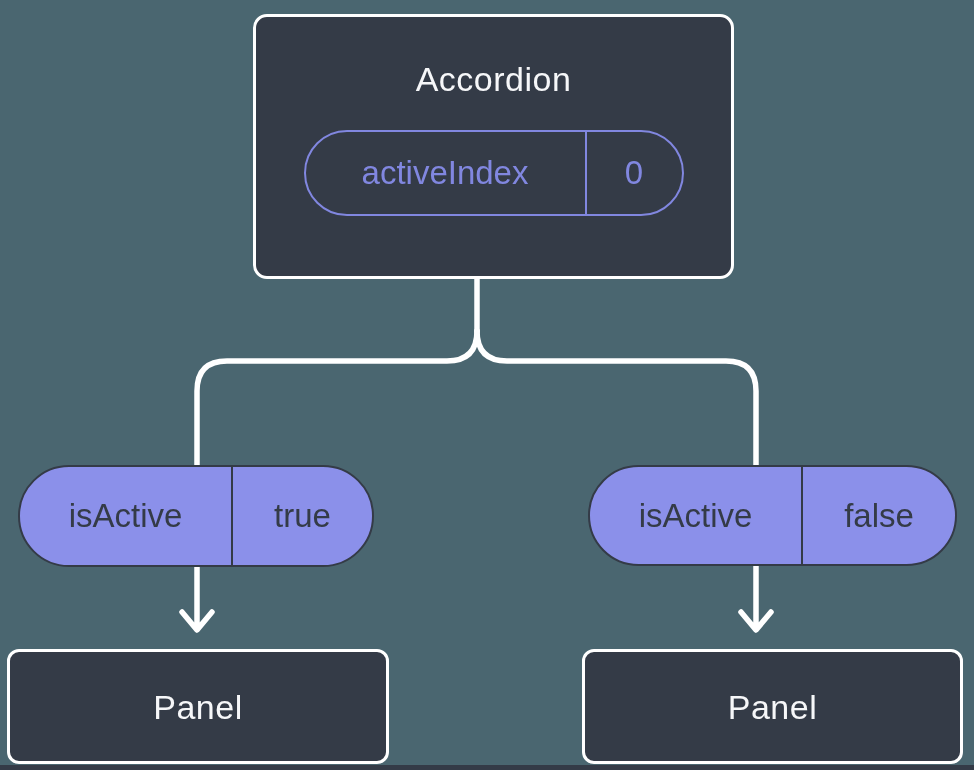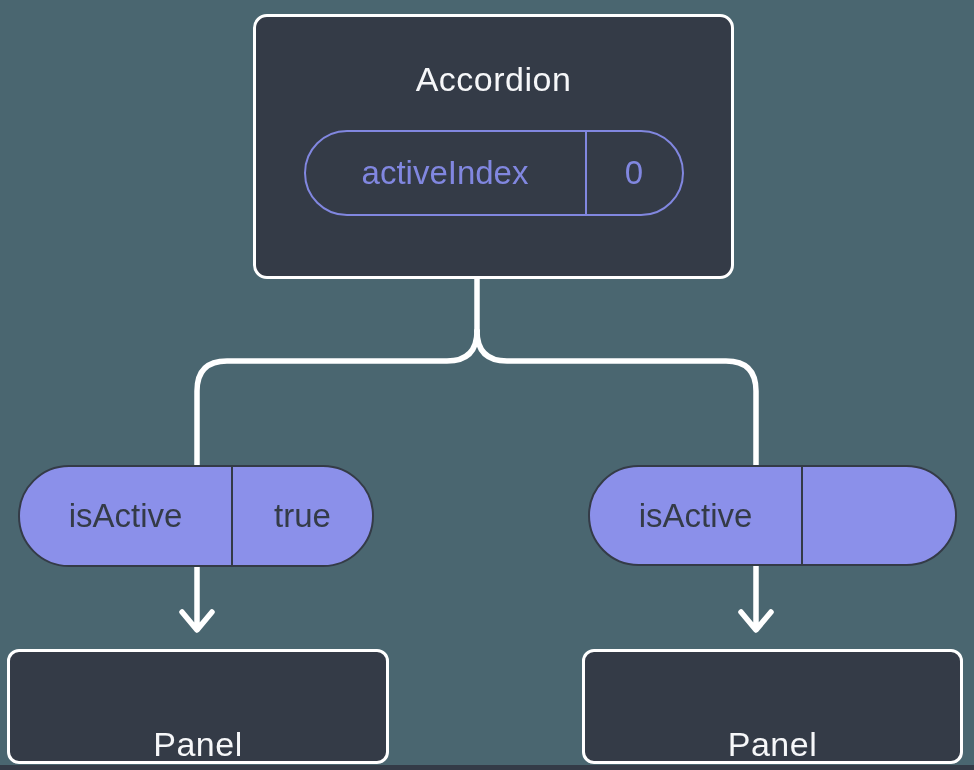--- a/index.html
+++ b/index.html
@@ -93,21 +93,21 @@
   .pill.filled .pill-name{
     width:211px;
     border-right:2.5px solid var(--dark-text,#343B47);
   }
   .pill.filled .pill-value{ flex:1; }
   .pill-left{ left:18px; top:465px; width:356px; height:102px; }
   .pill-right{ left:588px; top:465px; width:369px; height:101px; }
   .panel{
     border-radius:12px;
     display:flex;
-    align-items:flex-end;
+    align-items:center;
     justify-content:center;
   }
   .panel-left{ left:7px; top:649px; width:382px; height:115px; }
   .panel-right{ left:582px; top:649px; width:381px; height:115px; }
   .bottom-strip{
     position:absolute;
     left:0; top:765px;
     width:974px; height:5px;
     background:var(--node-fill,#343B47);
   }
@@ -133,20 +133,21 @@
     </div>
   </div>
 
   <div class="pill filled pill-left">
     <span class="pill-cell pill-name">isActive</span>
     <span class="pill-cell pill-value">true</span>
   </div>
 
   <div class="pill filled pill-right">
     <span class="pill-cell pill-name">isActive</span>
+    <span class="pill-cell pill-value">false</span>
   </div>
 
   <div class="node panel panel-left">
     <div class="node-title">Panel</div>
   </div>
 
   <div class="node panel panel-right">
     <div class="node-title">Panel</div>
   </div>
 

